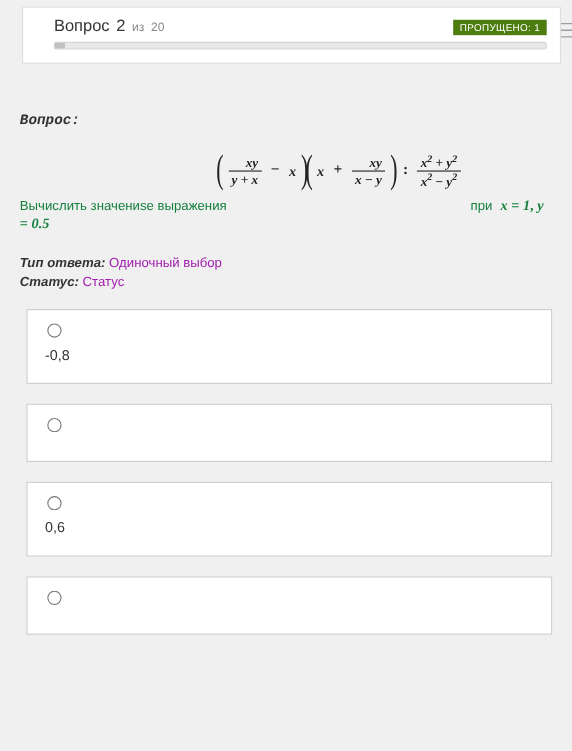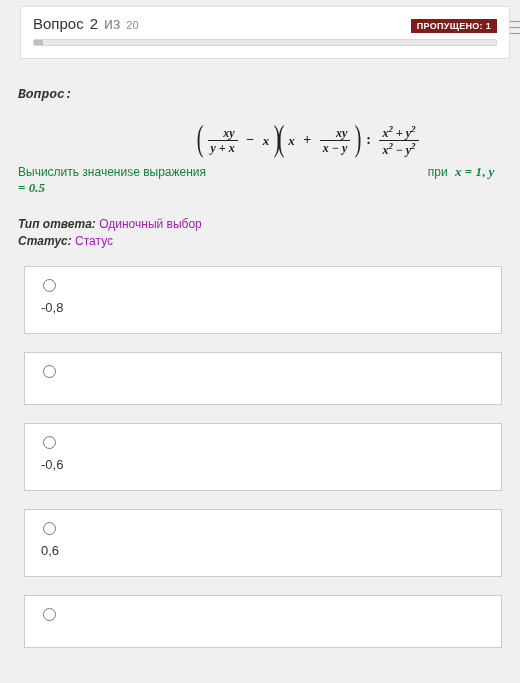--- a/index.html
+++ b/index.html
@@ -15,53 +15,53 @@
   .page {
     background: #f0f0f0;
     width: 520px;
     height: 683px;
     position: relative;
   }
 
   
   .header-card {
     background: #fff;
-    margin: 6px 10px 0 20px;
-    padding: 8px 12px 12px 12px;
+    margin: 6px 10px 16px 20px;
+    padding: 8px 12px 12px 28px;
     border: 1px solid #ddd;
     position: relative;
   }
   .hdr-row {
     display: flex;
     align-items: baseline;
     gap: 6px;
   }
   .q-word {
     font-size: 15px;
     color: #333;
   }
   .q-num {
     font-size: 15px;
     color: #333;
   }
   .q-of {
-    font-size: 16px;
+    font-size: 11px;
     color: #888;
     text-transform: lowercase;
   }
   .q-total {
     font-size: 11px;
     color: #888;
   }
   .badge {
     margin-left: auto;
-    background: #7f1d1d;
+    background: #4d7c0f;
     color: #fff;
     font-size: 9px;
-    font-weight: bold;
+    font-weight: normal;
     padding: 2px 6px;
     letter-spacing: 0.3px;
   }
   .progress {
     margin-top: 6px;
     height: 5px;
     background: #e8e8e8;
     border: 1px solid #d5d5d5;
     border-radius: 2px;
     position: relative;
@@ -295,24 +295,20 @@
 
       <div class="option">
         <input type="radio" name="ans" style="">
         <div class="option-text">-0,8</div>
       </div>
 
       <div class="option">
         <input type="radio" name="ans" style="">
       </div>
 
-      <div class="option">
-        <input type="radio" name="ans" style="">
-        <div class="option-text">-0,6</div>
-      </div>
 
       <div class="option">
         <input type="radio" name="ans" style="">
         <div class="option-text">0,6</div>
       </div>
 
       <div class="option">
         <input type="radio" name="ans" style="">
       </div>
     </div>

